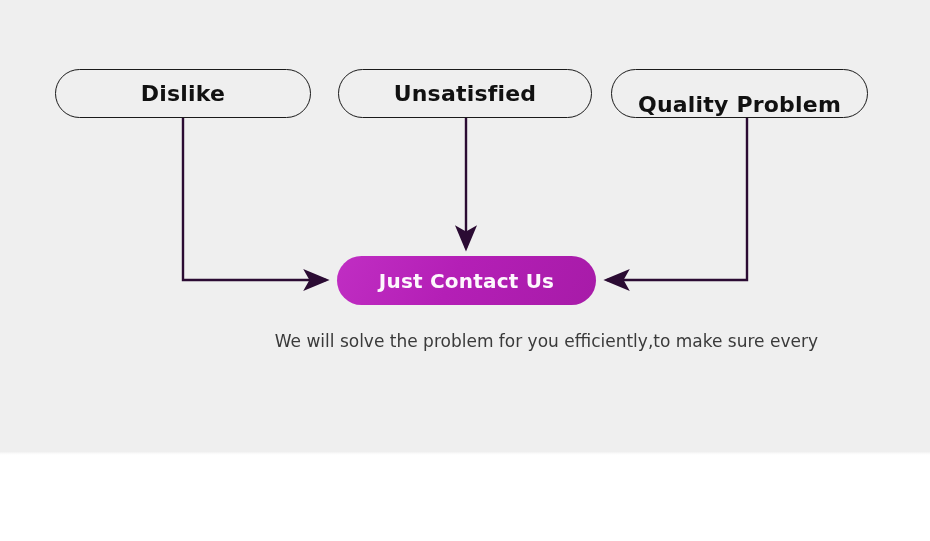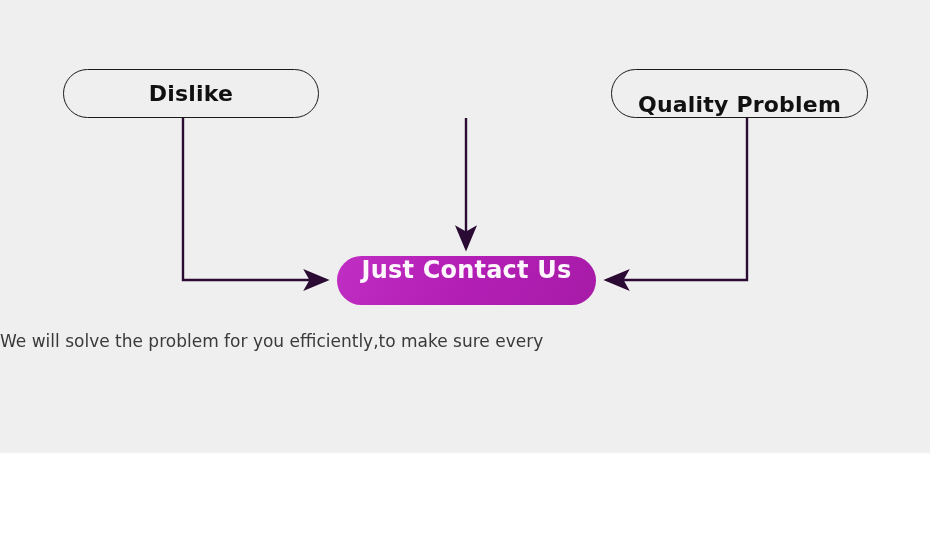--- a/index.html
+++ b/index.html
@@ -47,48 +47,48 @@
     background: #efefef;
     border: 1.6px solid #1a1a1a;
     border-radius: 999px;
     height: 49px;
     color: #111111;
     font-size: 22px;
     font-weight: 700;
     letter-spacing: 0.2px;
     white-space: nowrap;
   }
-  #pill-dislike   { left: 63px;  top: 69px;  width: 256px; justify-content: center; }
+  #pill-dislike   { left: 55px;  top: 69px;  width: 256px; justify-content: center; }
   #pill-unsat     { left: 338px; top: 69px;  width: 254px; }
   #pill-quality   { left: 611px; top: 69px;  width: 257px; align-items: flex-end; }
 
   .cta {
     position: absolute;
     left: 337px;
     top: 256px;
     width: 259px;
     height: 49px;
     display: flex;
-    align-items: flex-start;
+    align-items: center;
     justify-content: center;
     border-radius: 999px;
     background: linear-gradient(118deg, #c02ec3 0%, #b41fb6 45%, #a71ba8 100%);
     color: #fdf7fd;
-    font-size: 24px;
+    font-size: 20px;
     font-weight: 700;
     letter-spacing: 0.2px;
     white-space: nowrap;
     cursor: pointer;
   }
   .subtitle {
     position: absolute;
     left: 0;
     top: 327px;
     width: 818px;
-    text-align: left;
+    text-align: right;
     color: #3a3a3a;
     font-size: 17px;
     line-height: 29px;
     font-weight: 400;
   }
   .subtitle .line { display: block; }
 </style>
 </head>
 <body>
 
@@ -120,20 +120,23 @@
 
     <g>
       <path d="M747,118 L747,280 L607,280" fill="none" stroke="#2b0b33" stroke-width="2.4" marker-end="url(#ah-left)"></path>
     </g>
   </svg>
 
   <div class="pill" id="pill-dislike">
     <span>Dislike</span>
   </div>
 
+  <div class="pill" id="pill-unsat">
+    <span>Unsatisfied</span>
+  </div>
 
   <div class="pill" id="pill-quality">
     <span>Quality Problem</span>
   </div>
 
   <div class="cta">
     <span>Just Contact Us</span>
   </div>
 
   <div class="subtitle">

